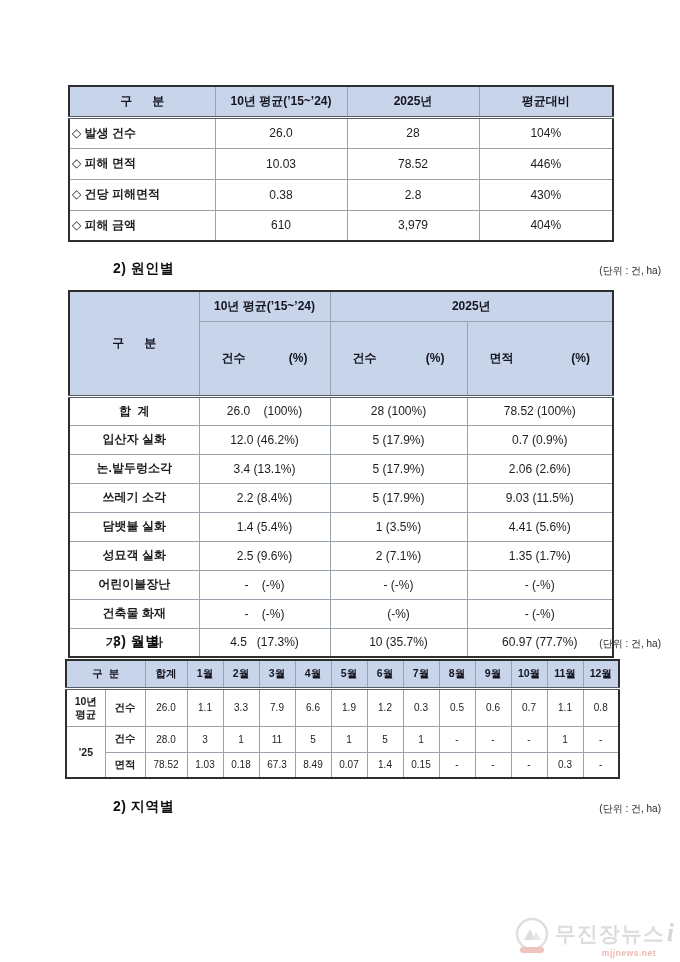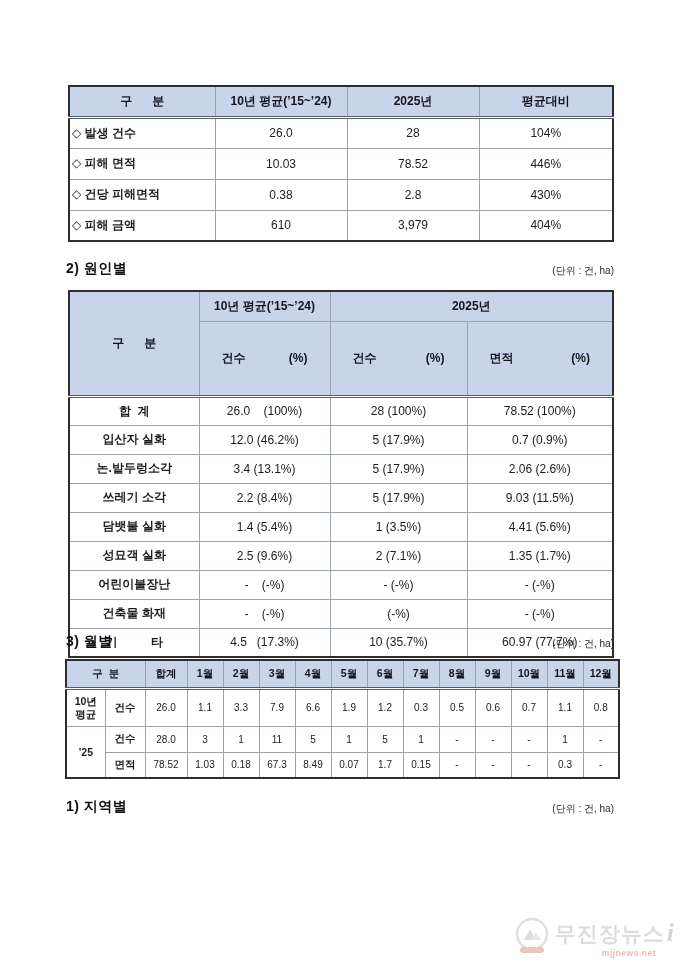--- a/index.html
+++ b/index.html
@@ -63,20 +63,21 @@
   .t3 thead th { font-size:10.5px; }
   .t3 tbody th { background:#fff; font-weight:bold; font-size:10.5px; color:#1c1c1c; }
   .t3 tr.r1 { height:38px; }
   .t3 tr.r2, .t3 tr.r3 { height:26px; }
   .t3 .grp2 { line-height:1.15; }
 
   
   .sec-row {
     display:flex; justify-content:space-between; align-items:flex-end;
     width:548px;
+    margin-left:47px;
   }
   .sec-title { font-size:14px; font-weight:bold; color:#101010; letter-spacing:0.5px; }
   .unit-label { font-size:10px; color:#2a2a2a; }
 
   
   .watermark {
     position:absolute; top:917px; right:6px;
     display:flex; align-items:center;
     opacity:0.95;
     justify-content:center;
@@ -323,34 +324,34 @@
         <td>-</td>
       </tr>
       <tr class="r3">
         <th>면적</th>
         <td>78.52</td>
         <td>1.03</td>
         <td>0.18</td>
         <td>67.3</td>
         <td>8.49</td>
         <td>0.07</td>
-        <td>1.7</td>
+        <td>1.4</td>
         <td>0.15</td>
         <td>-</td>
         <td>-</td>
         <td>-</td>
         <td>0.3</td>
         <td>-</td>
       </tr>
     </tbody>
   </table>
 </div>
 
 <div class="abs sec-row" style="left:66px; top:798px;">
-  <span class="sec-title">1) 지역별</span>
+  <span class="sec-title">2) 지역별</span>
   <span class="unit-label">(단위 : 건, ha)</span>
 </div>
 
 <div class="watermark">
   <div class="wm-logo">
     <svg width="36" height="40" viewBox="0 0 36 40">
       <circle cx="18" cy="17" r="15" fill="none" stroke="#dedede" stroke-width="2.5"></circle>
       <path d="M10 23 L16 12 L21 23 Z" fill="#dcdcdc"></path>
       <path d="M17 23 L22 15 L27 23 Z" fill="#e6e6e6"></path>
       <rect x="6" y="30" width="24" height="6" rx="3" fill="#eec2ba"></rect>

